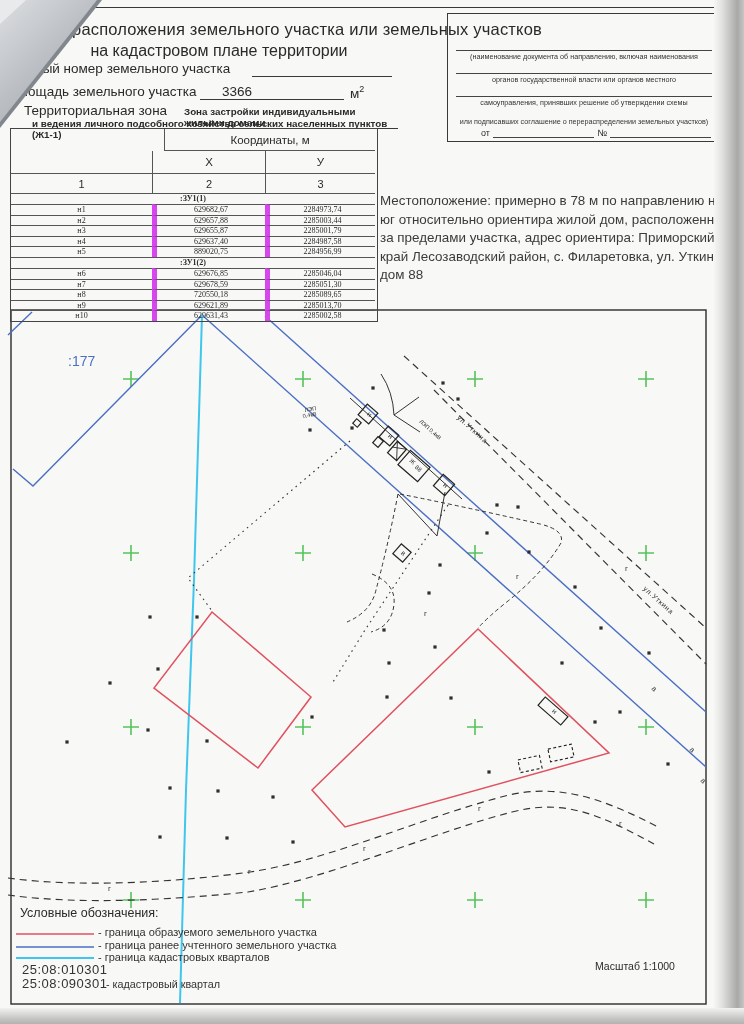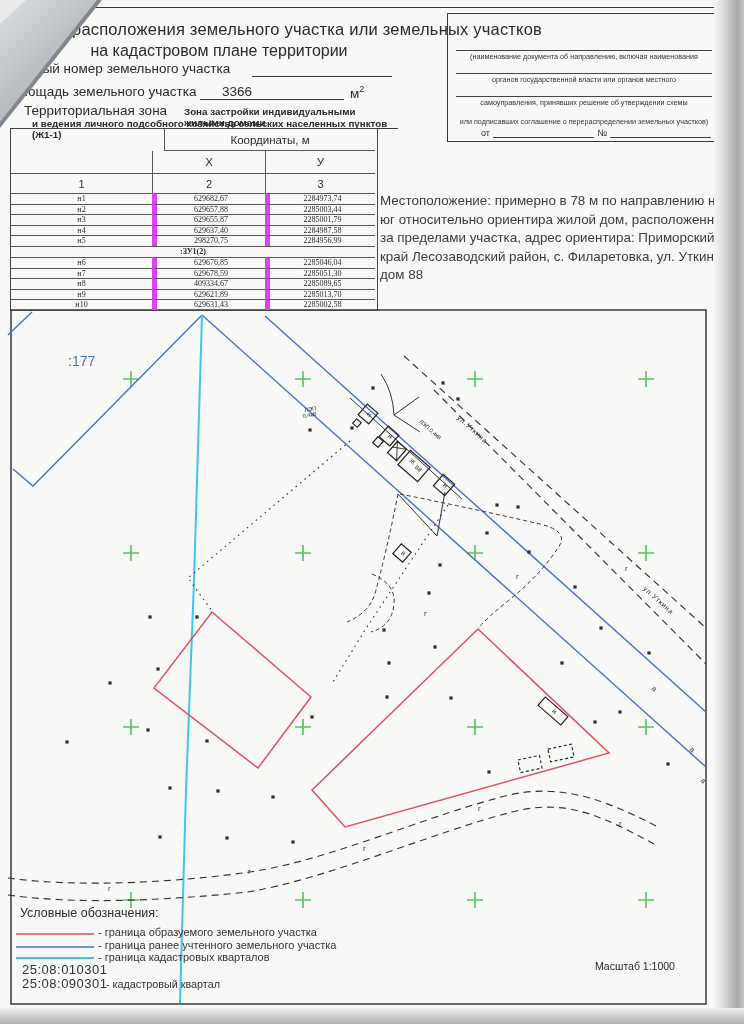--- a/index.html
+++ b/index.html
@@ -302,44 +302,45 @@
     <div class="abs ctable">
       <div class="thead">
         <div class="hc hB">Координаты, м</div>
         <div class="hc hX">X</div>
         <div class="hc hY">У</div>
         <div class="hc first hn" style="grid-column:1;">1</div>
         <div class="hc hn" style="grid-column:2;">2</div>
         <div class="hc hn" style="grid-column:3;">3</div>
       </div>
       <div class="tbody" id="tbody">
+          <div class="tsec">:ЗУ1(1)</div>
           <div class="tc c0">н1</div>
           <div class="tc c1">629682,67</div>
           <div class="tc c2">2284973,74</div>
           <div class="tc c0">н2</div>
           <div class="tc c1">629657,88</div>
           <div class="tc c2">2285003,44</div>
           <div class="tc c0">н3</div>
           <div class="tc c1">629655,87</div>
           <div class="tc c2">2285001,79</div>
           <div class="tc c0">н4</div>
           <div class="tc c1">629637,40</div>
           <div class="tc c2">2284987,58</div>
           <div class="tc c0">н5</div>
-          <div class="tc c1">298270,75</div>
+          <div class="tc c1">889020,75</div>
           <div class="tc c2">2284956,99</div>
           <div class="tsec">:ЗУ1(2)</div>
           <div class="tc c0">н6</div>
           <div class="tc c1">629676,85</div>
           <div class="tc c2">2285046,04</div>
           <div class="tc c0">н7</div>
           <div class="tc c1">629678,59</div>
           <div class="tc c2">2285051,30</div>
           <div class="tc c0">н8</div>
-          <div class="tc c1">409334,67</div>
+          <div class="tc c1">720550,18</div>
           <div class="tc c2">2285089,65</div>
           <div class="tc c0">н9</div>
           <div class="tc c1">629621,89</div>
           <div class="tc c2">2285013,70</div>
           <div class="tc c0">н10</div>
           <div class="tc c1">629631,43</div>
           <div class="tc c2">2285002,58</div>
         </div>
     </div>
 

